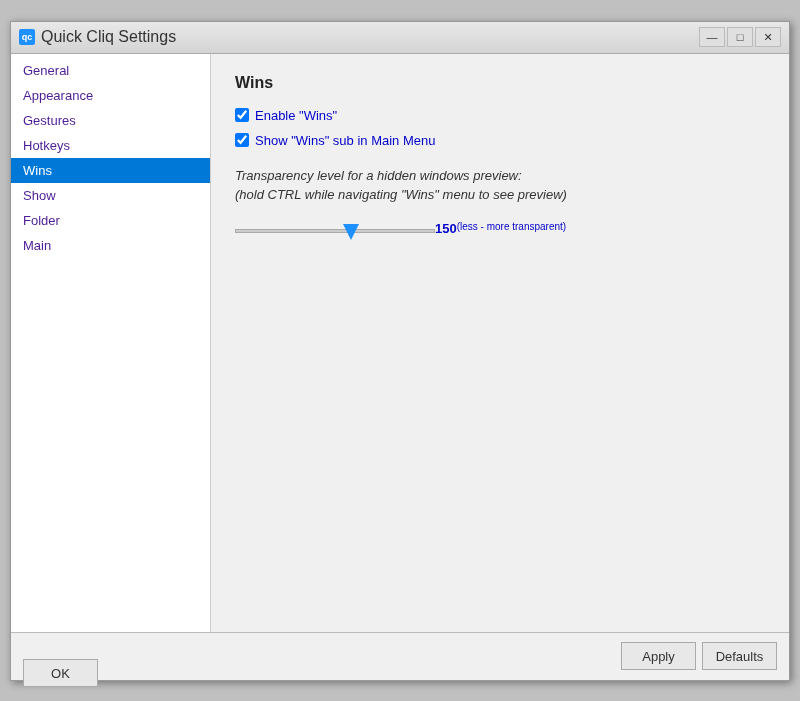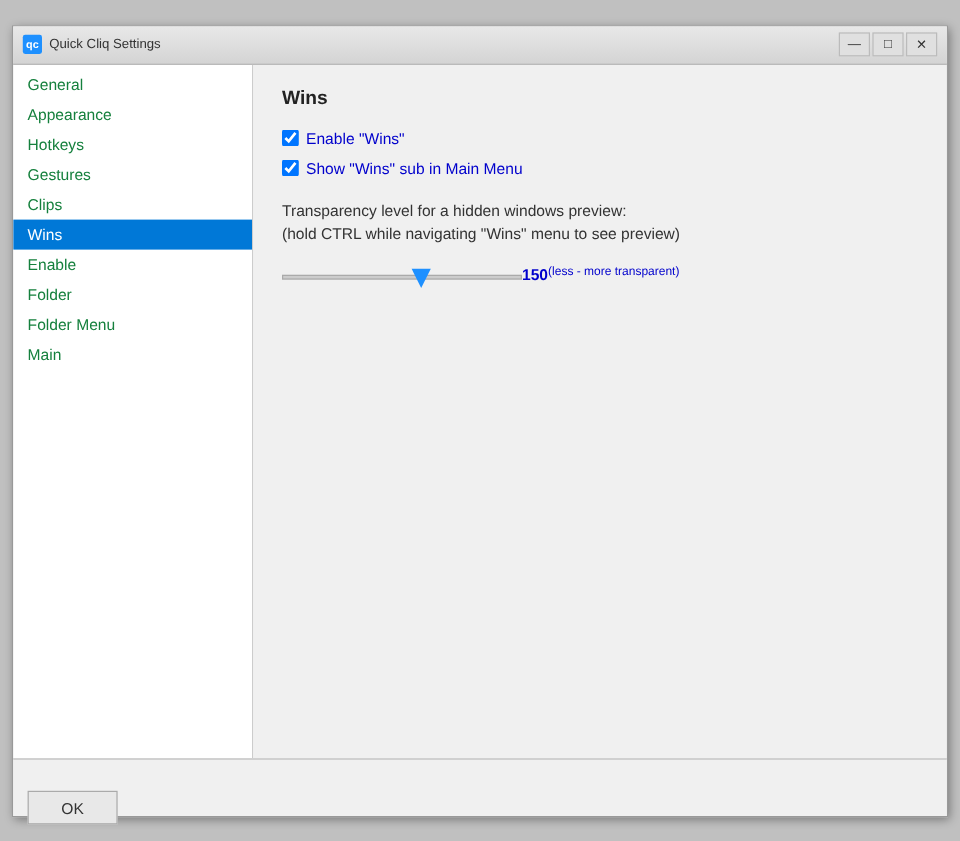--- a/index.html
+++ b/index.html
@@ -54,21 +54,21 @@
       border-radius: 2px;
       display: flex;
       align-items: center;
       justify-content: center;
       color: white;
       font-size: 10px;
       font-weight: bold;
     }
 
     .title-text {
-      font-size: 11px;
+      font-size: 16px;
       color: #333;
     }
 
     .title-bar-controls {
       display: flex;
       gap: 2px;
     }
 
     .title-btn {
       width: 26px;
@@ -93,21 +93,21 @@
       width: 200px;
       background: white;
       border-right: 1px solid #ccc;
       padding: 4px 0;
       flex-shrink: 0;
     }
 
     .sidebar-item {
       padding: 5px 12px;
       cursor: pointer;
-      color: #15803d;
+      color: #4c1d95;
       user-select: none;
     }
 
     .sidebar-item.active {
       background: #0078d7;
       color: white;
     }
 
     .main-panel {
       flex: 1;
@@ -142,20 +142,21 @@
     }
 
     .transparency-section {
       margin-top: 18px;
     }
 
     .transparency-text {
       color: #333;
       line-height: 1.5;
       margin-bottom: 12px;
+      font-style: italic;
     }
 
     .slider-row {
       display: flex;
       align-items: flex-start;
       margin-top: 16px;
     }
 
     input[type="range"] {
       width: 200px;
@@ -249,27 +250,25 @@
       <button class="title-btn">□</button>
       <button class="title-btn close">✕</button>
     </div>
   </div>
 
   <div class="content">
 
     <div class="sidebar">
     <div class="sidebar-item">General</div>
         <div class="sidebar-item">Appearance</div>
+        <div class="sidebar-item">Gestures</div>
         <div class="sidebar-item">Hotkeys</div>
-        <div class="sidebar-item">Gestures</div>
-        <div class="sidebar-item">Clips</div>
         <div class="sidebar-item active">Wins</div>
-        <div class="sidebar-item">Enable</div>
+        <div class="sidebar-item">Show</div>
         <div class="sidebar-item">Folder</div>
-        <div class="sidebar-item">Folder Menu</div>
         <div class="sidebar-item">Main</div>
       </div>
 
     <div class="main-panel">
       <div class="panel-title">Wins</div>
 
       <div>
         <div class="checkbox-row">
           <input type="checkbox" checked="" id="cb0" style="">
           <label class="checkbox-label" for="cb0">Enable "Wins"</label>
@@ -289,14 +288,18 @@
           <input type="range" min="0" max="255" value="150" style="">
           <span class="slider-value">150</span>
           <span class="slider-hint">(less - more transparent)</span>
         </div>
       </div>
     </div>
   </div>
 
   <div class="bottom-bar">
     <button class="ok-btn">OK</button>
+    <div class="right-buttons">
+      <button class="action-btn">Apply</button>
+      <button class="action-btn">Defaults</button>
+    </div>
   </div>
 </div>
 
 </body></html>

